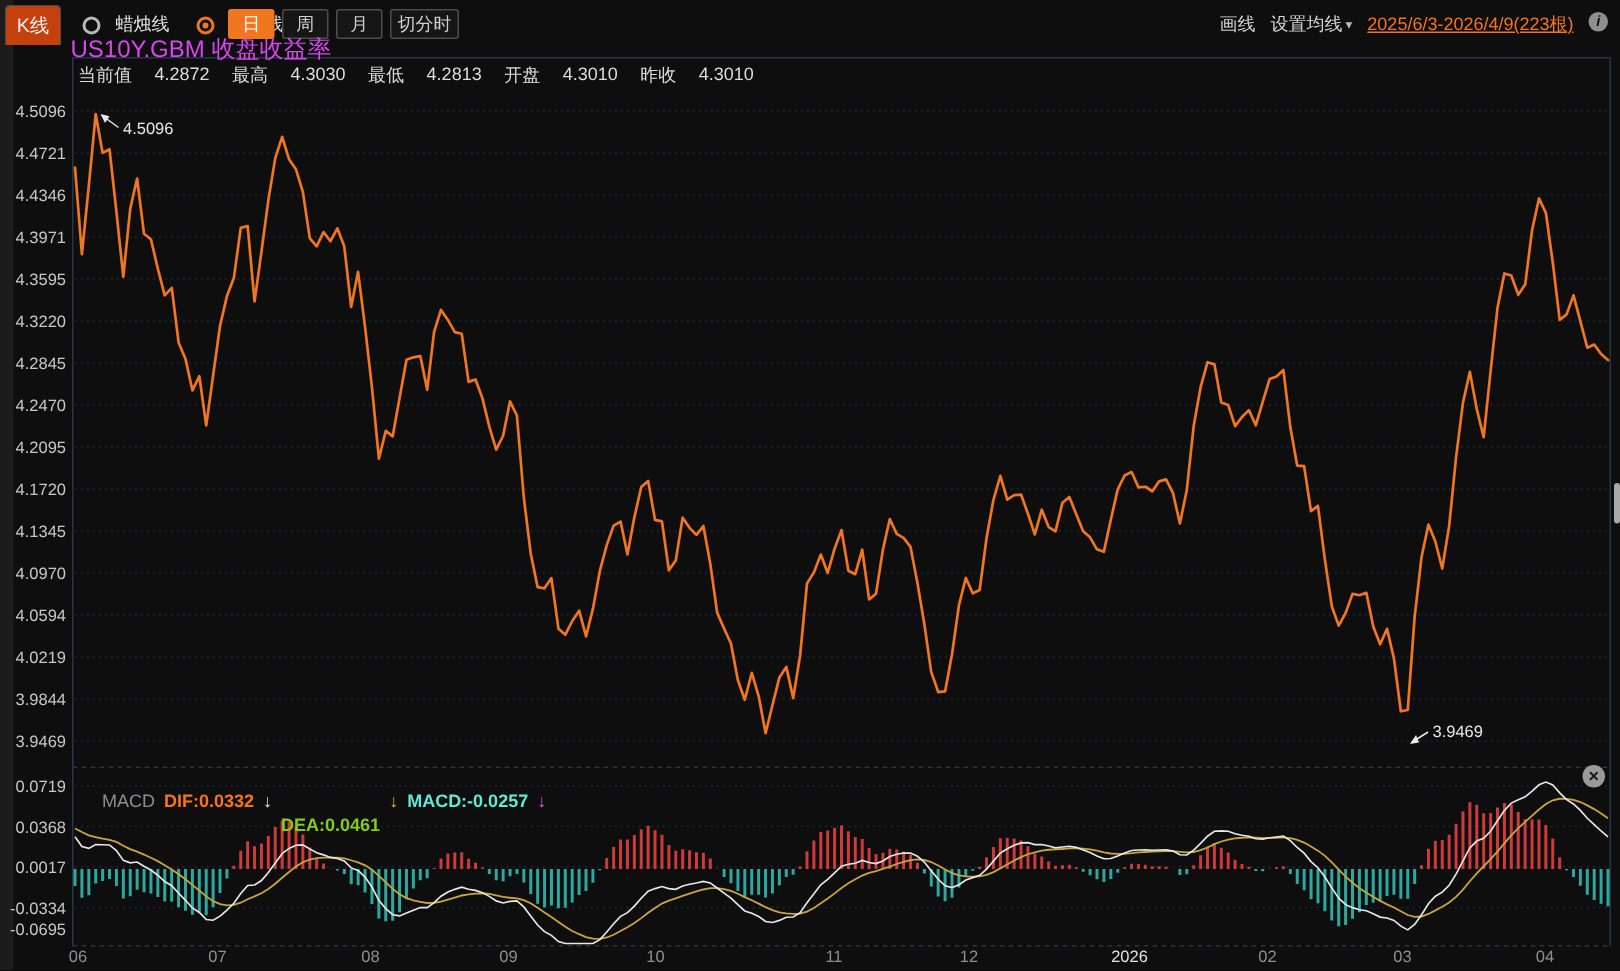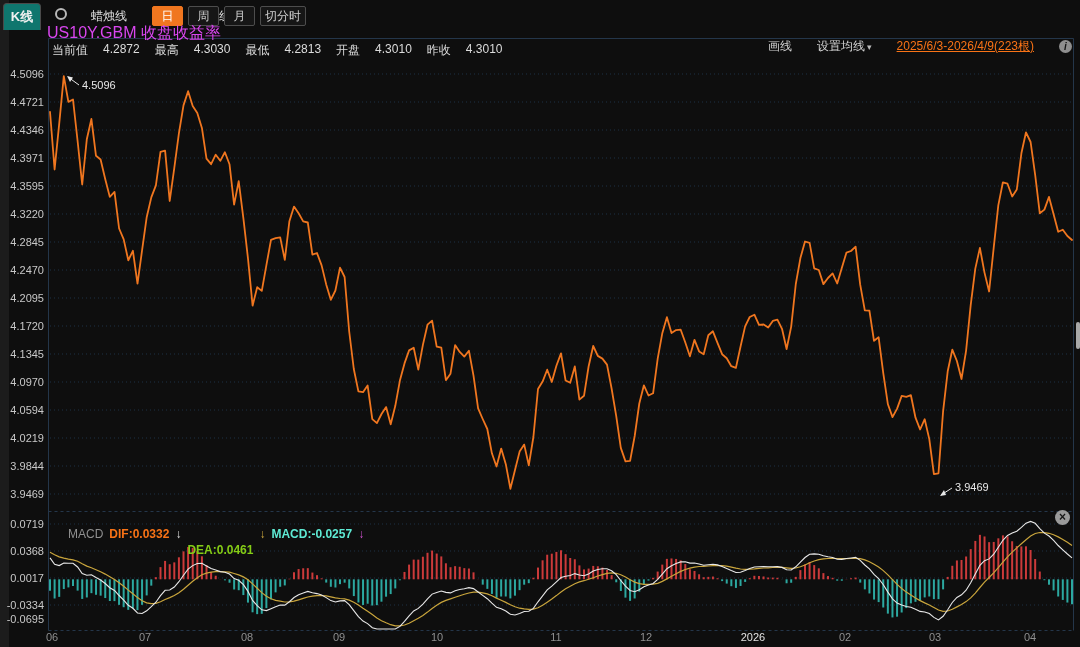--- a/index.html
+++ b/index.html
@@ -1,32 +1,32 @@
 <!DOCTYPE html>
 <html><head>
 <meta charset="utf-8">
 <style>
   html,body{margin:0;padding:0;background:#0a0a0a;}
   .app{position:relative;width:1080px;height:647px;background:#0e0e0e;overflow:hidden;
        font-family:"Liberation Sans","DejaVu Sans",sans-serif;color:#ddd;}
   .left-strip{position:absolute;left:0;top:0;width:9px;height:647px;background:#1c1c1c;}
   
-  .kline-tab{position:absolute;left:3px;top:3px;width:36px;height:26px;background:#0f766e;
+  .kline-tab{position:absolute;left:3px;top:3px;width:36px;height:26px;background:#c2410c;
        border:1px solid #4a4a4a;border-bottom:none;border-radius:4px 4px 0 0;color:#f0f0f0;
-       font-size:13px;font-weight:bold;display:flex;align-items:center;justify-content:center;cursor:pointer;}
-  .radio-group{position:absolute;left:55px;top:8px;display:flex;align-items:flex-start;gap:24px;font-size:12px;color:#e2e2e2;}
+       font-size:13px;font-weight:normal;display:flex;align-items:center;justify-content:center;cursor:pointer;}
+  .radio-group{position:absolute;left:55px;top:8px;display:flex;align-items:center;gap:10px;font-size:12px;color:#e2e2e2;}
   .radio{width:12px;height:12px;border-radius:50%;border:2px solid #b9b9b9;box-sizing:border-box;background:transparent;}
   .radio.sel{border-color:#f0761f;position:relative;}
   .radio.sel::after{content:"";position:absolute;left:2px;top:2px;width:4px;height:4px;border-radius:50%;background:#f0761f;}
   .radio-label{margin-right:8px;}
   .btn-row{position:absolute;left:152px;top:6px;display:flex;gap:5px;}
   .tbtn{height:18px;min-width:21px;padding:0 4px;font-size:12px;line-height:18px;text-align:center;
         background:#161616;border:1px solid #4d4d4d;color:#cfcfcf;border-radius:2px;cursor:pointer;}
   .tbtn.active{background:#f0761f;border-color:#f0761f;color:#fff;}
-  .right-controls{position:absolute;right:8px;top:8px;display:flex;align-items:center;gap:25px;font-size:12px;color:#d5d5d5;margin-top:30px;}
+  .right-controls{position:absolute;right:8px;top:8px;display:flex;gap:10px;font-size:12px;color:#d5d5d5;}
   .ma-dd{display:flex;align-items:center;gap:2px;cursor:pointer;}
   .dd-arrow{font-size:9px;color:#bbb;}
   .date-link{color:#f97316;text-decoration:underline;cursor:pointer;}
   .info-icon{width:13px;height:13px;border-radius:50%;background:#8f8f8f;color:#141414;font-size:10px;
              font-weight:bold;font-style:italic;display:flex;align-items:center;justify-content:center;cursor:pointer;}
   .subtitle{position:absolute;left:47px;top:23px;font-size:16px;color:#d946ef;}
   .stats{position:absolute;left:52px;top:42px;font-size:12px;color:#dcdcdc;display:flex;gap:15px;}
   .stats span{white-space:pre;}
   
   .macd-header{position:absolute;left:68px;top:511px;font-size:12px;display:flex;gap:6px;align-items:center;}

